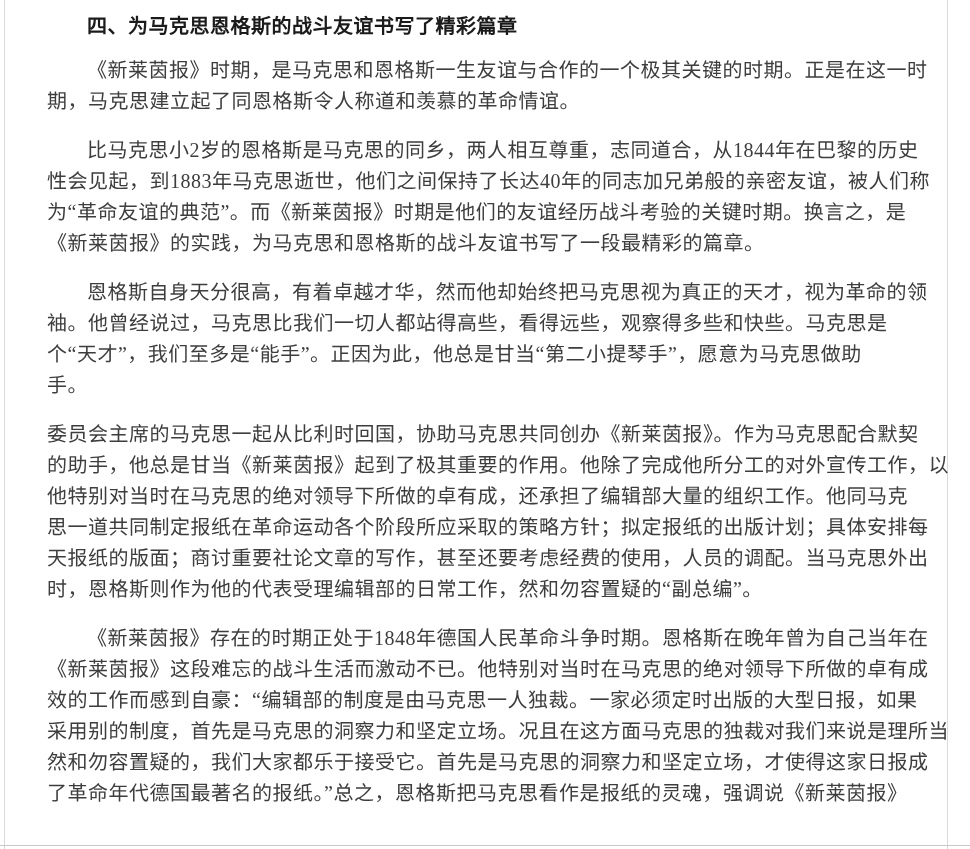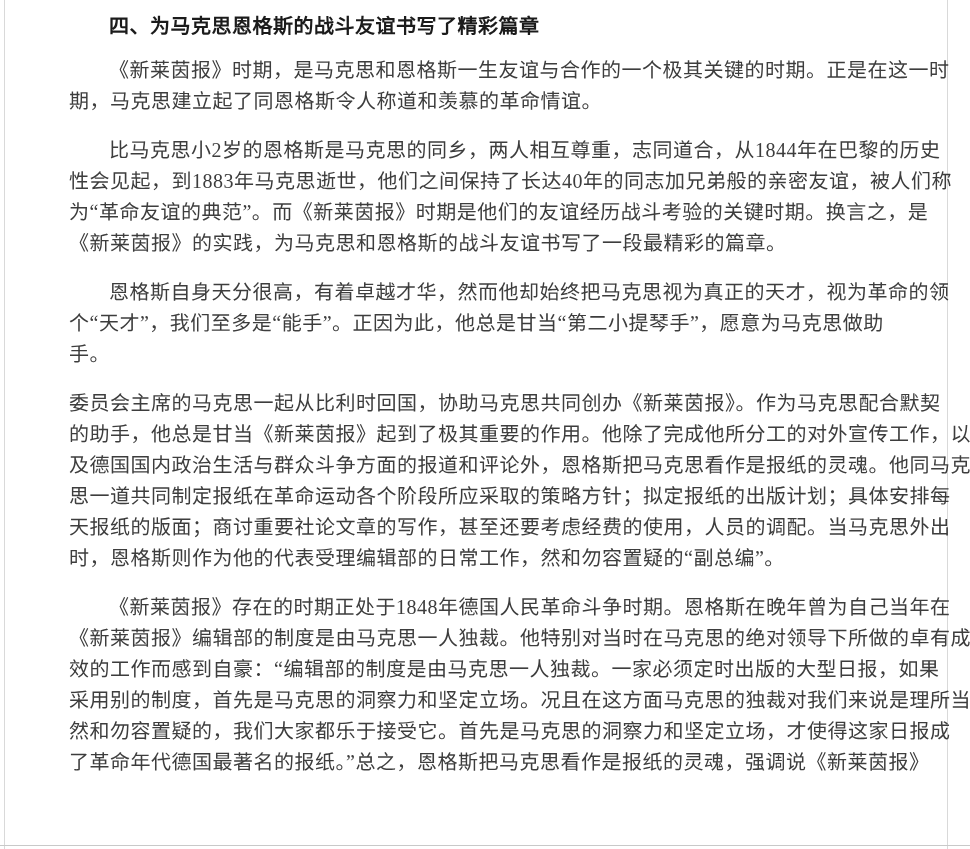--- a/index.html
+++ b/index.html
@@ -30,21 +30,21 @@
   .bottom-rule {
     position: absolute;
     left: 0;
     top: 845px;
     width: 970px;
     height: 1px;
     background: var(--bottom-rule, #c9c9c9);
   }
   .content {
     position: absolute;
-    left: 64px;
+    left: 42px;
     top: 13px;
     width: 876px;
   }
   .heading {
     margin: 0 0 13px 0;
     font-size: 20px;
     line-height: 31px;
     font-weight: bold;
     color: var(--heading-text, #1b1b1b);
     text-indent: 2em;
@@ -81,34 +81,35 @@
             <div class="line">期，马克思建立起了同恩格斯令人称道和羡慕的革命情谊。</div>
           </div>
           <div class="paragraph">
             <div class="line first">比马克思小2岁的恩格斯是马克思的同乡，两人相互尊重，志同道合，从1844年在巴黎的历史</div>
             <div class="line">性会见起，到1883年马克思逝世，他们之间保持了长达40年的同志加兄弟般的亲密友谊，被人们称</div>
             <div class="line">为“革命友谊的典范”。而《新莱茵报》时期是他们的友谊经历战斗考验的关键时期。换言之，是</div>
             <div class="line">《新莱茵报》的实践，为马克思和恩格斯的战斗友谊书写了一段最精彩的篇章。</div>
           </div>
           <div class="paragraph">
             <div class="line first">恩格斯自身天分很高，有着卓越才华，然而他却始终把马克思视为真正的天才，视为革命的领</div>
+            <div class="line">袖。他曾经说过，马克思比我们一切人都站得高些，看得远些，观察得多些和快些。马克思是</div>
             <div class="line">个“天才”，我们至多是“能手”。正因为此，他总是甘当“第二小提琴手”，愿意为马克思做助</div>
             <div class="line">手。</div>
           </div>
           <div class="paragraph">
             <div class="line">委员会主席的马克思一起从比利时回国，协助马克思共同创办《新莱茵报》。作为马克思配合默契</div>
             <div class="line">的助手，他总是甘当《新莱茵报》起到了极其重要的作用。他除了完成他所分工的对外宣传工作，以</div>
-            <div class="line">及德国国内政治生活与群众斗争方面的报道和评论外，恩格斯把马克思看作是报纸的灵魂。他同马克</div>
+            <div class="line">他特别对当时在马克思的绝对领导下所做的卓有成，还承担了编辑部大量的组织工作。他同马克</div>
             <div class="line">思一道共同制定报纸在革命运动各个阶段所应采取的策略方针；拟定报纸的出版计划；具体安排每</div>
             <div class="line">天报纸的版面；商讨重要社论文章的写作，甚至还要考虑经费的使用，人员的调配。当马克思外出</div>
             <div class="line">时，恩格斯则作为他的代表受理编辑部的日常工作，然和勿容置疑的“副总编”。</div>
           </div>
           <div class="paragraph">
             <div class="line first">《新莱茵报》存在的时期正处于1848年德国人民革命斗争时期。恩格斯在晚年曾为自己当年在</div>
-            <div class="line">《新莱茵报》编辑部的制度是由马克思一人独裁。他特别对当时在马克思的绝对领导下所做的卓有成</div>
+            <div class="line">《新莱茵报》这段难忘的战斗生活而激动不已。他特别对当时在马克思的绝对领导下所做的卓有成</div>
             <div class="line">效的工作而感到自豪：“编辑部的制度是由马克思一人独裁。一家必须定时出版的大型日报，如果</div>
             <div class="line">采用别的制度，首先是马克思的洞察力和坚定立场。况且在这方面马克思的独裁对我们来说是理所当</div>
             <div class="line">然和勿容置疑的，我们大家都乐于接受它。首先是马克思的洞察力和坚定立场，才使得这家日报成</div>
             <div class="line">了革命年代德国最著名的报纸。”总之，恩格斯把马克思看作是报纸的灵魂，强调说《新莱茵报》</div>
           </div>
         </div>
     </div>
   </div>
   <div class="bottom-rule"></div>
 </div>

